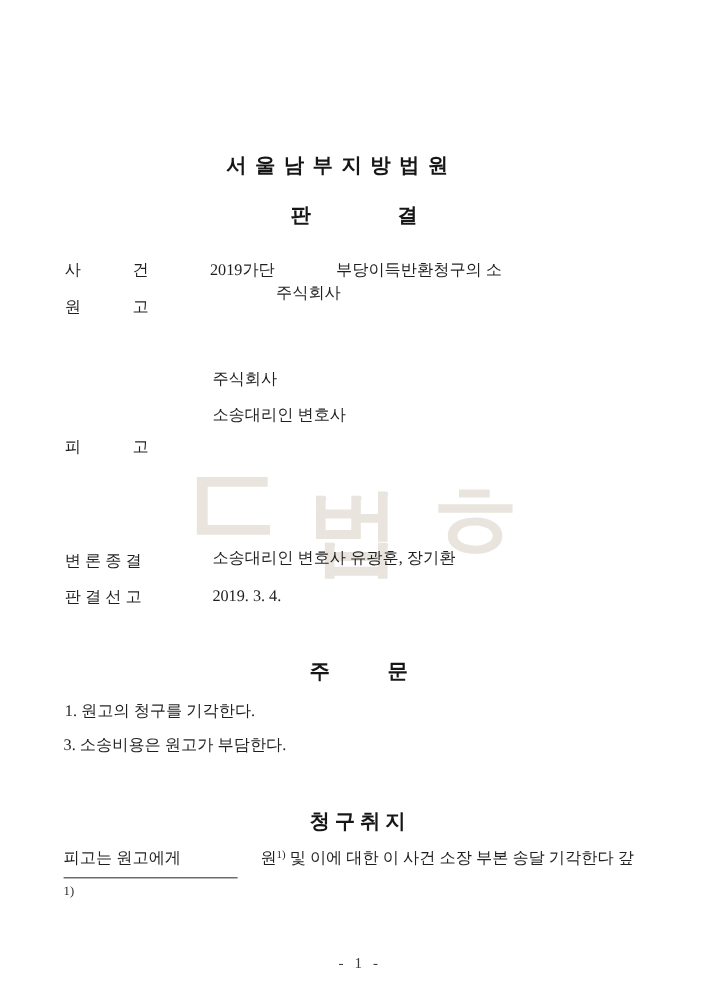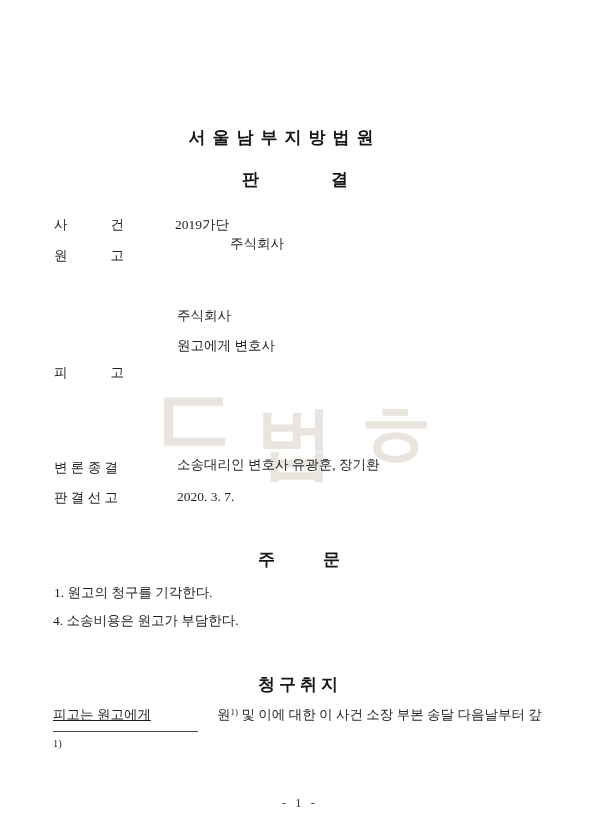--- a/index.html
+++ b/index.html
@@ -102,29 +102,30 @@
   <div class="abs jchars doc-title">
       <span>판</span>
       <span>결</span>
     </div>
 
   <div class="abs row-label w2" style="top:216px;">
       <span>사</span>
       <span>건</span>
     </div>
   <span class="abs body-text" style="top:216px; left:175px;text-align:right;">2019가단</span>
+  <span class="abs body-text" style="top:216px; left:280px;">부당이득반환청구의 소</span>
 
   <div class="abs row-label w2" style="top:247px;">
       <span>원</span>
       <span>고</span>
     </div>
   <span class="abs body-text" style="top:235px; left:230px;">주식회사</span>
 
   <span class="abs body-text" style="top:307px; left:177px;">주식회사</span>
-  <span class="abs body-text" style="top:337px; left:177px;">원고에게 변호사</span>
+  <span class="abs body-text" style="top:337px; left:177px;">소송대리인 변호사</span>
 
   <div class="abs row-label w2" style="top:364px;">
       <span>피</span>
       <span>고</span>
     </div>
 
   <span class="abs body-text" style="top:456px; left:177px;">소송대리인 변호사 유광훈, 장기환</span>
 
   <div class="abs row-label w4" style="top:459px;">
       <span>변</span>
@@ -133,36 +134,36 @@
       <span>결</span>
     </div>
   <span class="abs body-text" style="top:459px; left:177px;"></span>
 
   <div class="abs row-label w4" style="top:489px;">
       <span>판</span>
       <span>결</span>
       <span>선</span>
       <span>고</span>
     </div>
-  <span class="abs body-text" style="top:489px; left:177px;">2020. 3. 7.</span>
+  <span class="abs body-text" style="top:489px; left:177px;">2019. 3. 4.</span>
 
   <div class="abs jchars sec-heading heading-jumun">
       <span>주</span>
       <span>문</span>
     </div>
   <div class="abs body-text" style="top:584px; left:54px;">1. 원고의 청구를 기각한다.</div>
-  <div class="abs body-text" style="top:612px; left:53px;">4. 소송비용은 원고가 부담한다.</div>
+  <div class="abs body-text" style="top:612px; left:53px;">3. 소송비용은 원고가 부담한다.</div>
 
   <div class="abs jchars sec-heading heading-claim">
       <span>청</span>
       <span>구</span>
       <span>취</span>
       <span>지</span>
     </div>
-  <span class="abs body-text" style="top:706px; left:53px;text-decoration:underline;">피고는 원고에게</span>
-  <span class="abs body-text" style="top:706px; left:217px;"><span>원</span><sup class="fnref">1)</sup> <span>및 이에 대한 이 사건 소장 부본 송달 다음날부터 갚</span></span>
+  <span class="abs body-text" style="top:706px; left:53px;">피고는 원고에게</span>
+  <span class="abs body-text" style="top:706px; left:217px;"><span>원</span><sup class="fnref">1)</sup> <span>및 이에 대한 이 사건 소장 부본 송달 기각한다 갚</span></span>
 
   <div class="abs footnote-rule"></div>
   <div class="abs footnote-marker">1)</div>
 
   <div class="abs page-number">- 1 -</div>
 
 </div>
 
 </body></html>

